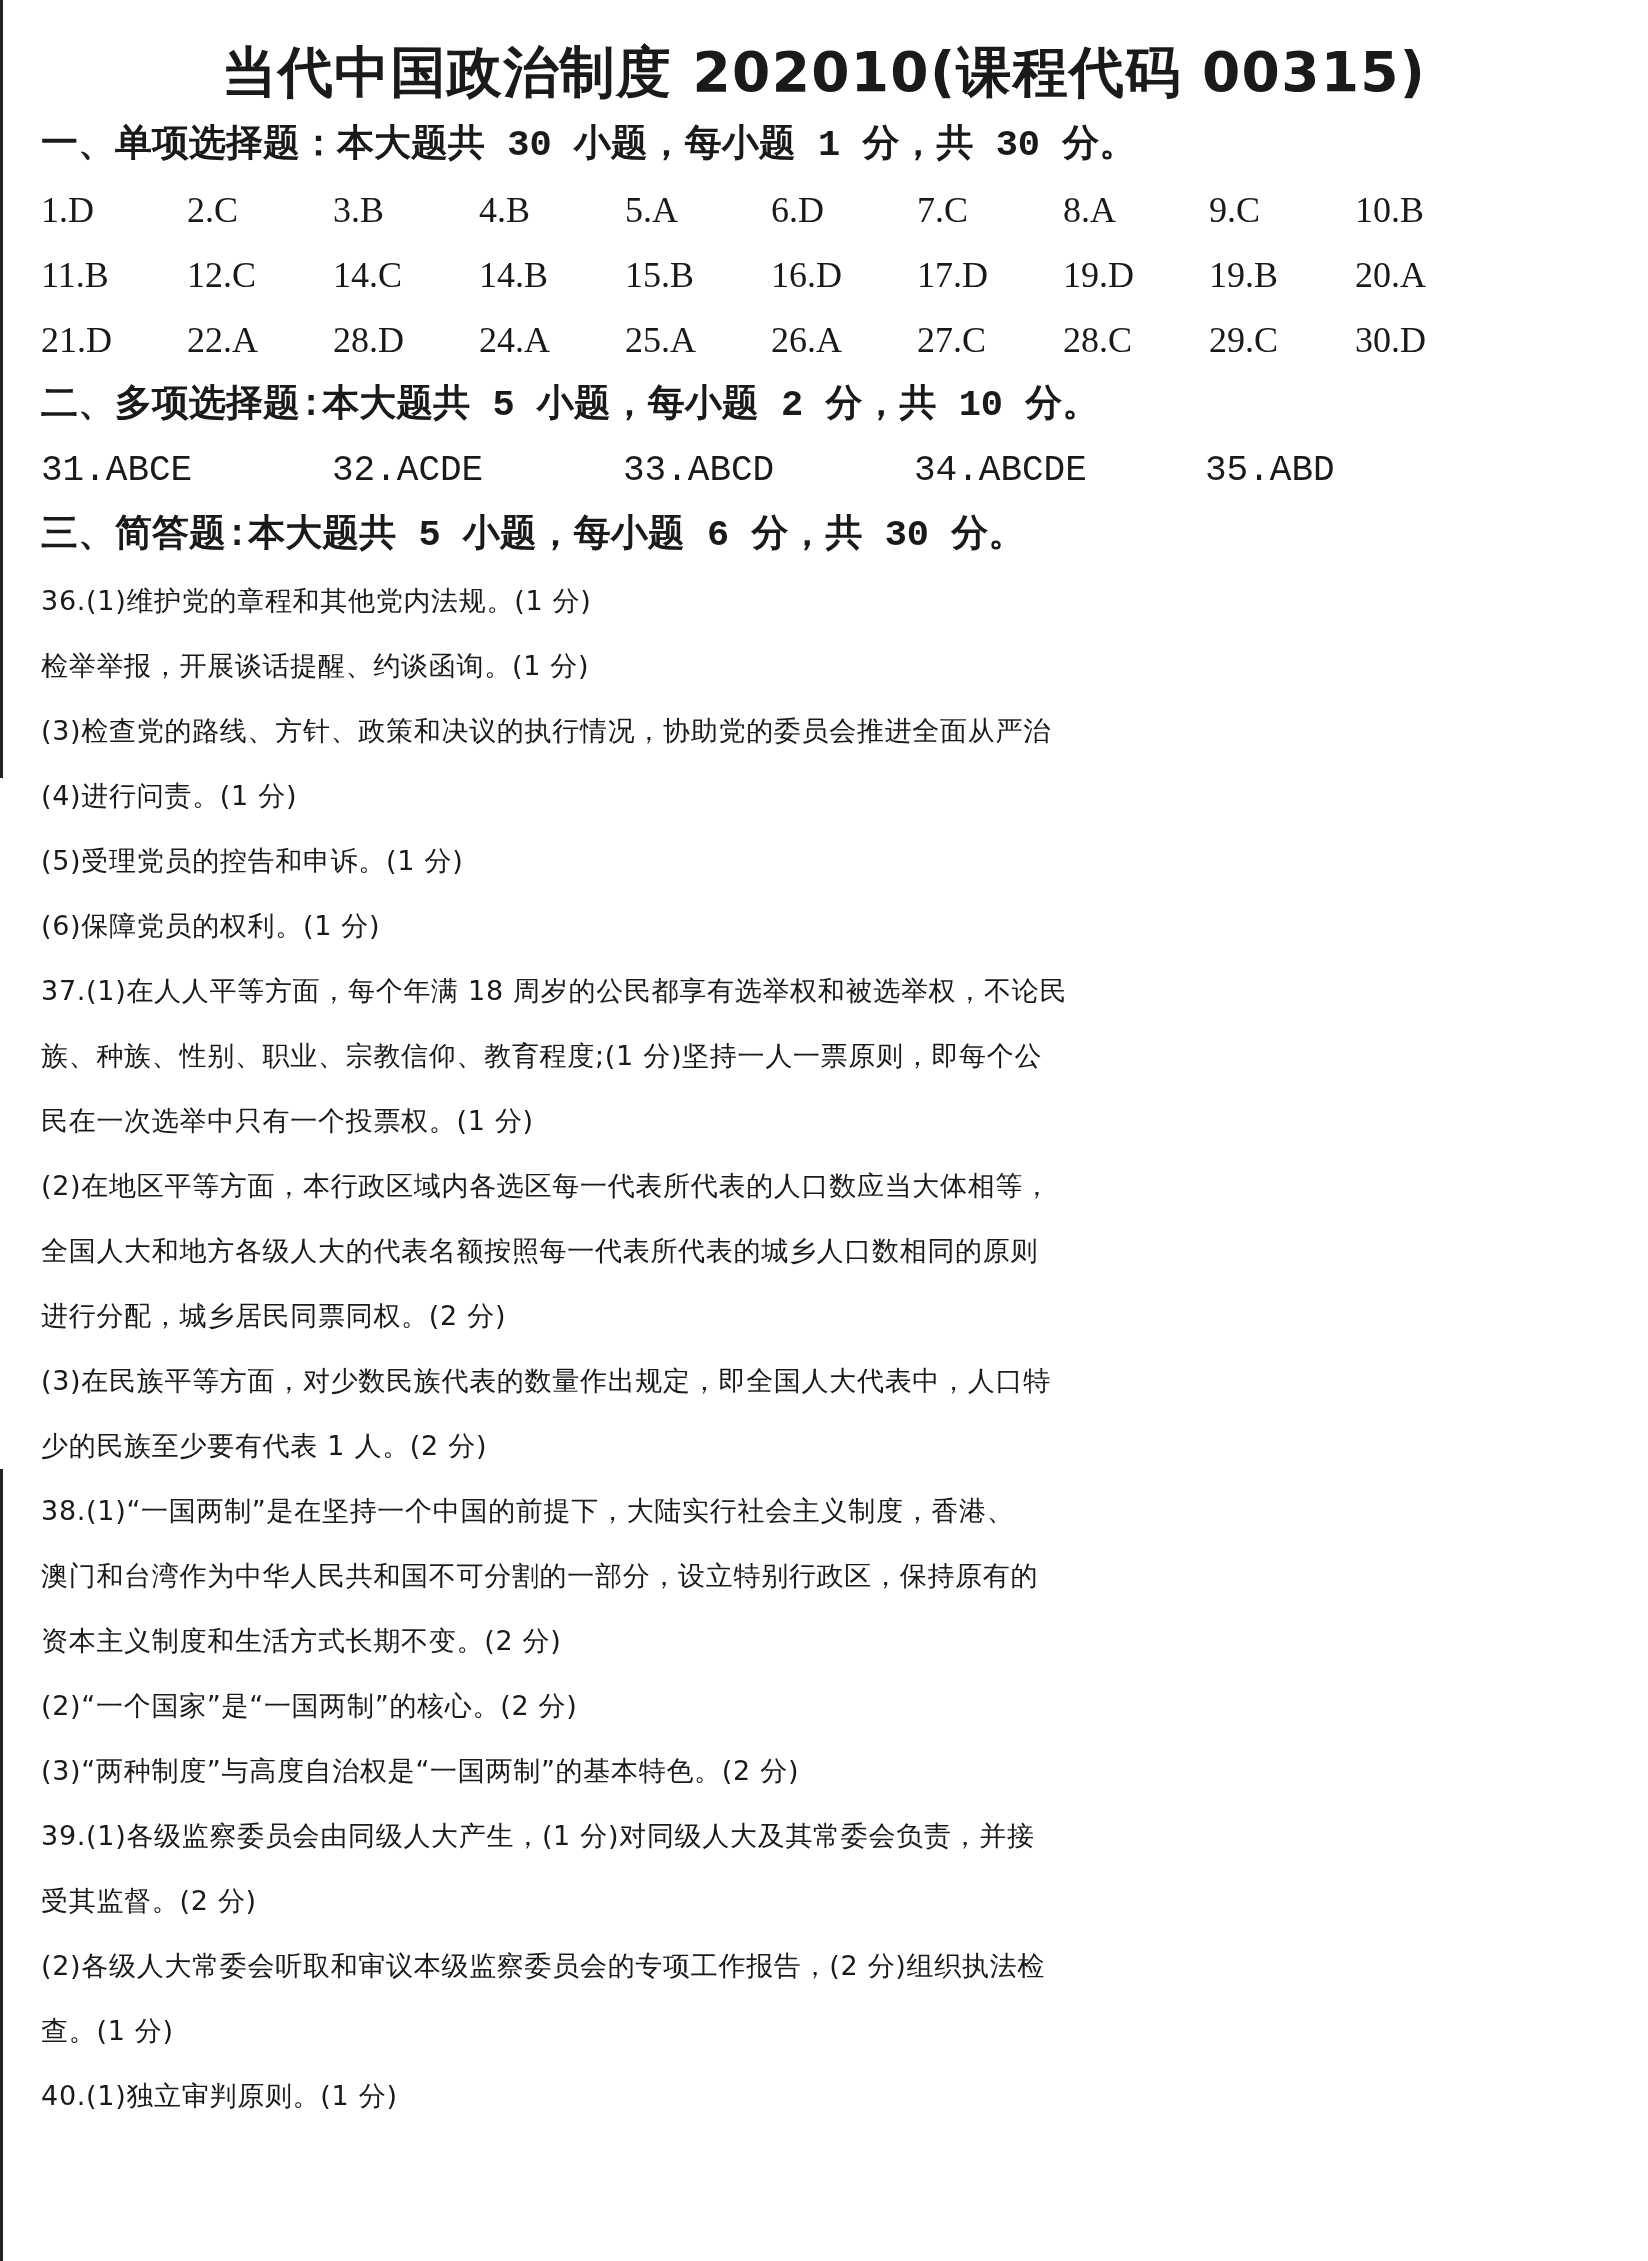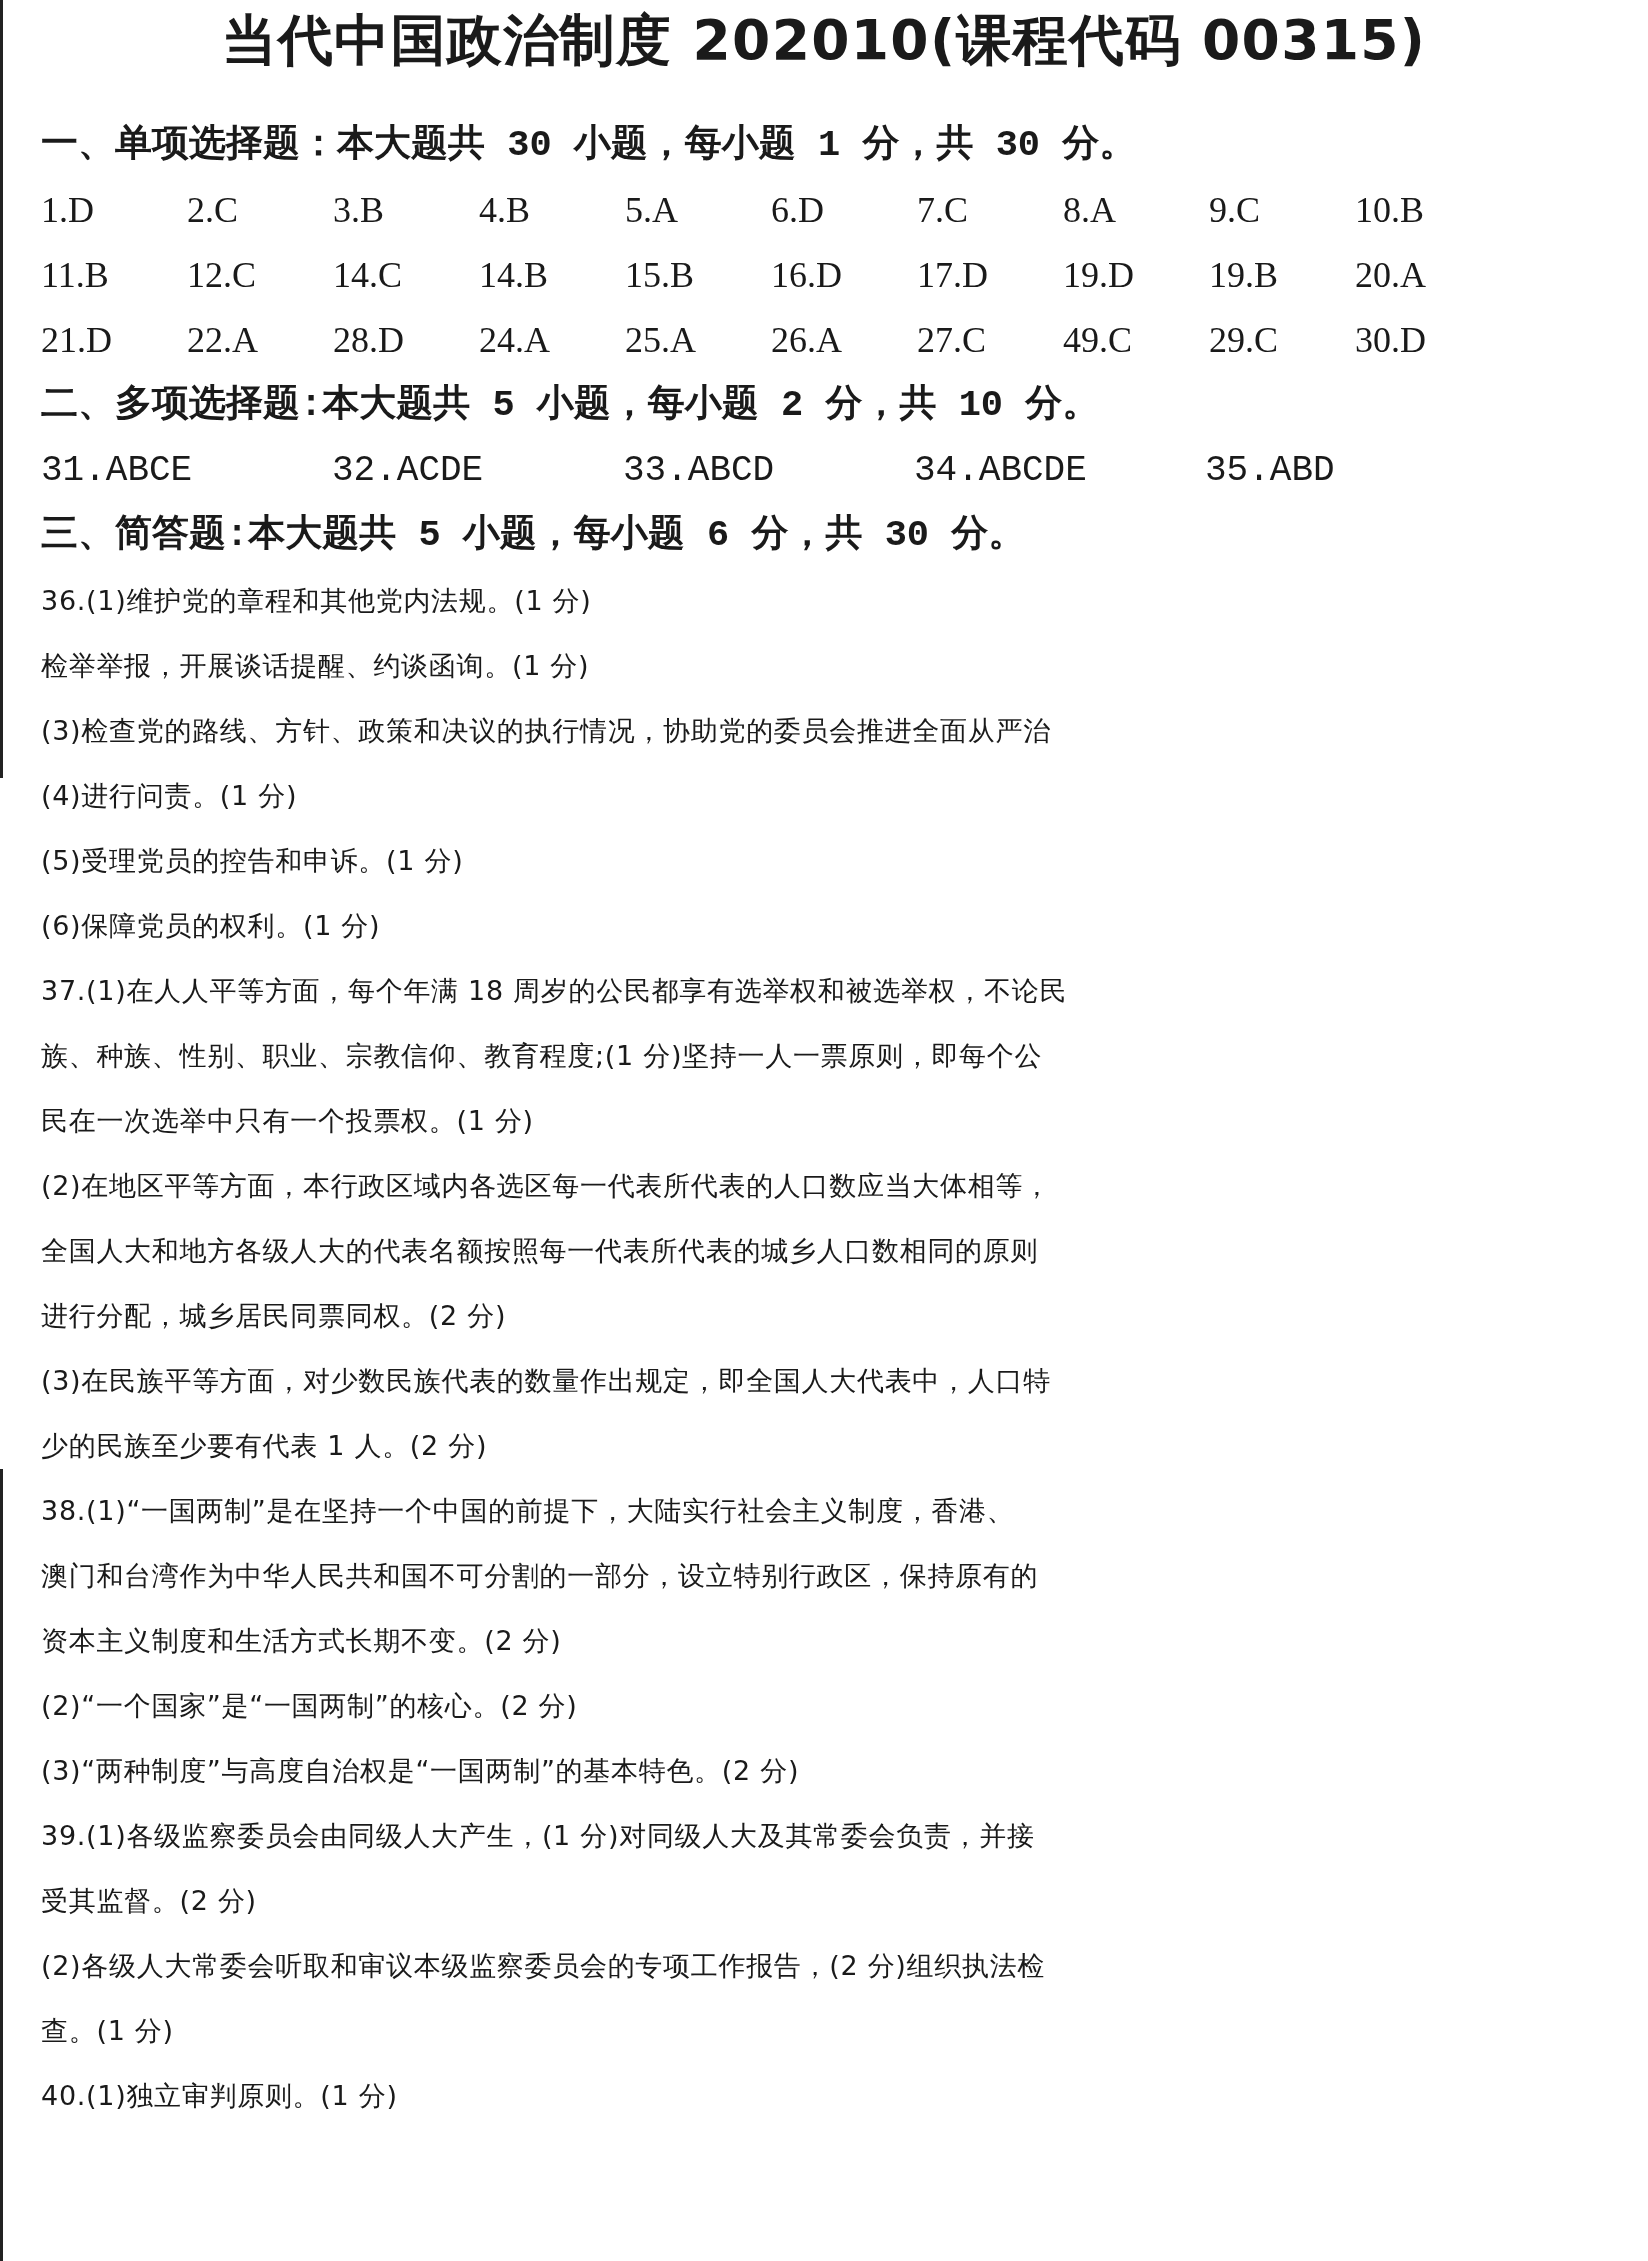--- a/index.html
+++ b/index.html
@@ -1,20 +1,20 @@
 <!DOCTYPE html>
 <html style="font-size:10.6px"><head>
 <meta charset="utf-8">
 <style>
   html, body { margin: 0; padding: 0; background: #ffffff; }
   body { width: 1648px; height: 2261px; position: relative; overflow: hidden;
          font-family: "DejaVu Serif", "Liberation Serif", serif; color: #1a1a1a; }
   .left-rule-1 { position: absolute; left: 0; top: 0; width: 2.7px; height: 778px; background: #222; }
   .left-rule-2 { position: absolute; left: 0; top: 1469px; width: 2.7px; height: 792px; background: #222; }
-  .title { position: absolute; top: 4px; left: 0; width: 1648px; text-align: center;
+  .title { position: absolute; top: 36px; left: 0; width: 1648px; text-align: center;
            font-family: "DejaVu Sans", "Liberation Sans", sans-serif; font-size: 55px; font-weight: bold; letter-spacing: 1.3px; }
   .content { position: absolute; left: 41px; top: 113px; width: 1515px; }
   .line { height: 65px; line-height: 65px; font-size: 36px; white-space: nowrap; }
   .heading { font-family: Liberation Mono, monospace; font-weight: bold; font-size: 37px; }
   .grid-row { display: flex; }
   .grid-row .cell { width: 146px; font-family: Liberation Serif, serif; font-size: 36px; }
   .multi-row { display: flex; }
   .multi-row .cell { width: 291px; font-family: "Liberation Mono", "DejaVu Sans Mono", monospace; font-size: 36px; }
   .ans { font-family: "DejaVu Sans", "Liberation Sans", sans-serif; font-size: 27px; letter-spacing: 0.7px; }
 </style>
@@ -54,21 +54,21 @@
     <span class="cell">20.A</span>
   </div>
   <div class="line grid-row">
     <span class="cell">21.D</span>
     <span class="cell">22.A</span>
     <span class="cell">28.D</span>
     <span class="cell">24.A</span>
     <span class="cell">25.A</span>
     <span class="cell">26.A</span>
     <span class="cell">27.C</span>
-    <span class="cell">49.C</span>
+    <span class="cell">28.C</span>
     <span class="cell">29.C</span>
     <span class="cell">30.D</span>
   </div>
 
   <div class="line heading">二、多项选择题:本大题共 5 小题，每小题 2 分，共 10 分。</div>
   <div class="line multi-row">
     <span class="cell">31.ABCE</span>
     <span class="cell">32.ACDE</span>
     <span class="cell">33.ABCD</span>
     <span class="cell">34.ABCDE</span>

